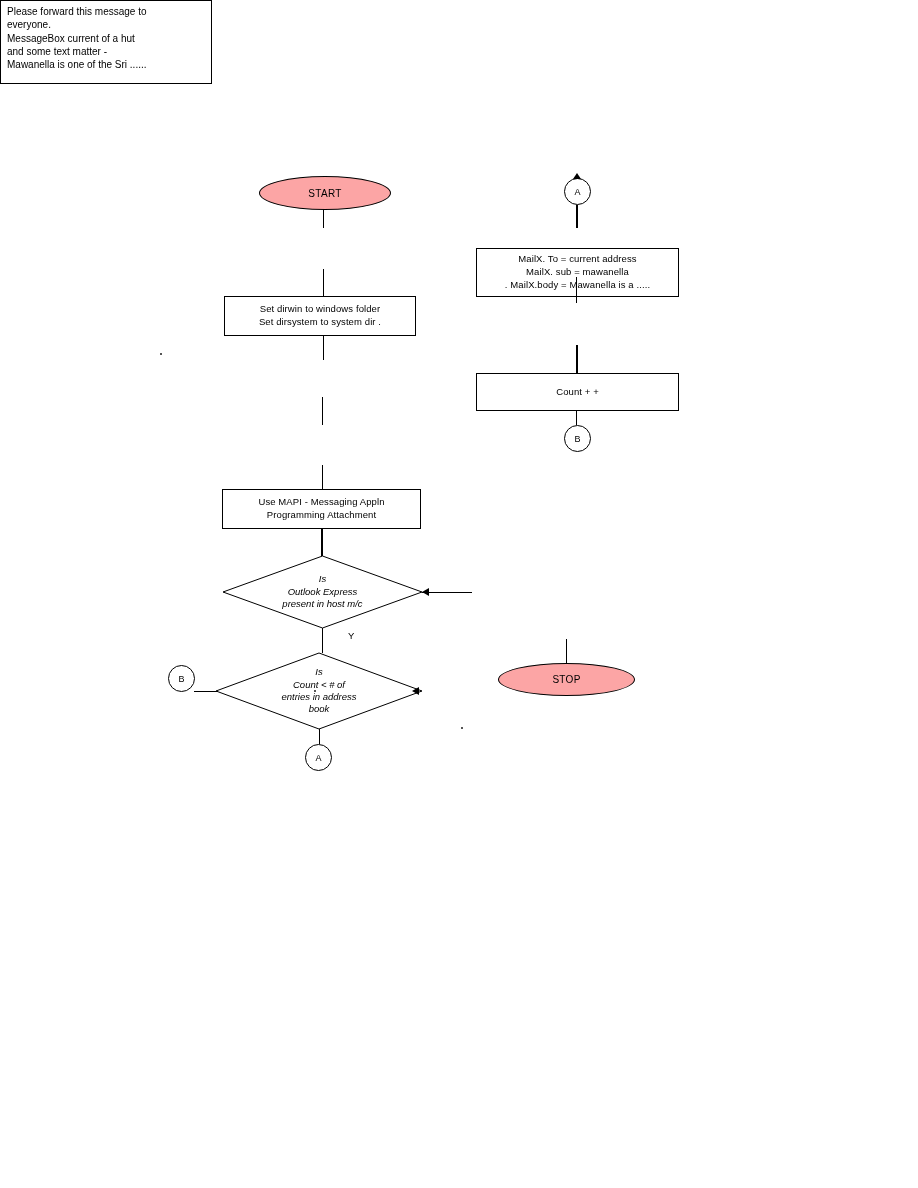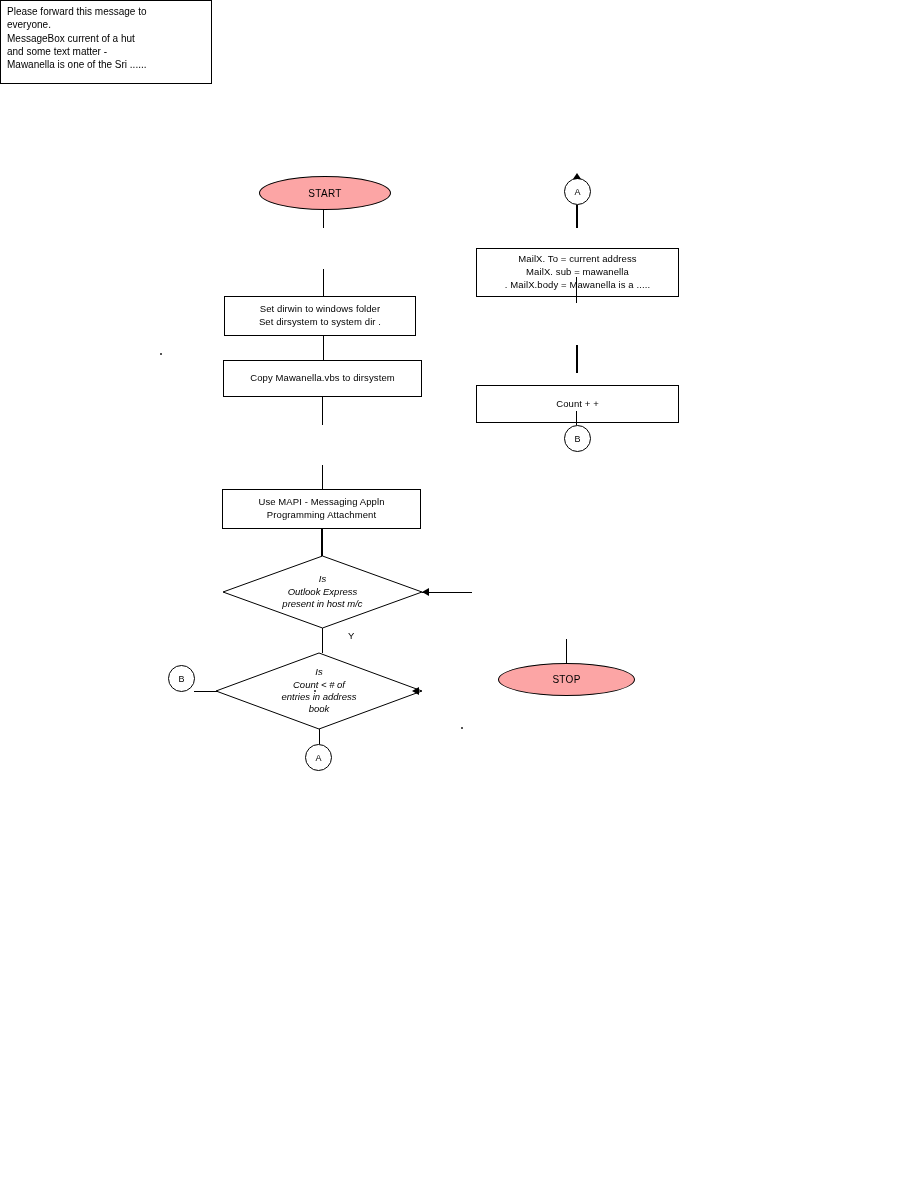--- a/index.html
+++ b/index.html
@@ -139,23 +139,20 @@
 
   <div class="vline" style="left:323px; top:269px; height:27px;"></div>
 
   <div class="node proc heavy" style="left:224px; top:296px; width:192px; height:40px;">
     <span class="ln">Set dirwin to windows folder</span>
     <span class="ln">Set dirsystem to system dir .</span>
   </div>
 
   <div class="vline" style="left:323px; top:336px; height:24px;"></div>
 
-  <div class="node proc" style="left:223px; top:360px; width:199px; height:37px;">
-    <span class="ln">Copy Mawanella.vbs to dirsystem</span>
-  </div>
 
   <div class="vline" style="left:322px; top:397px; height:28px;"></div>
 
 
   <div class="vline" style="left:322px; top:465px; height:24px;"></div>
 
   <div class="node proc" style="left:222px; top:489px; width:199px; height:40px;">
     <span class="ln">Use MAPI - Messaging Appln</span>
     <span class="ln">Programming Attachment</span>
   </div>
@@ -215,21 +212,21 @@
     <span class="ln">MailX. To = current address</span>
     <span class="ln">MailX. sub = mawanella</span>
     <span class="ln">. MailX.body = Mawanella is a .....</span>
   </div>
 
   <div class="vline" style="left:576px; top:277px; height:26px;"></div>
 
 
   <div class="vline thick" style="left:576px; top:345px; height:28px;"></div>
 
-  <div class="node proc" style="left:476px; top:373px; width:203px; height:38px;margin-top:12px;">
+  <div class="node proc" style="left:476px; top:373px; width:203px; height:38px;">
     <span class="ln">Count + +</span>
   </div>
 
   <div class="vline" style="left:576px; top:411px; height:14px;"></div>
 
   <div class="node conn" style="left:564px; top:425px; width:27px; height:27px;">
     <span>B</span>
   </div>
 
   <div class="msgbox" style="left:471px; top:563px; width:199px; height:76px;">

